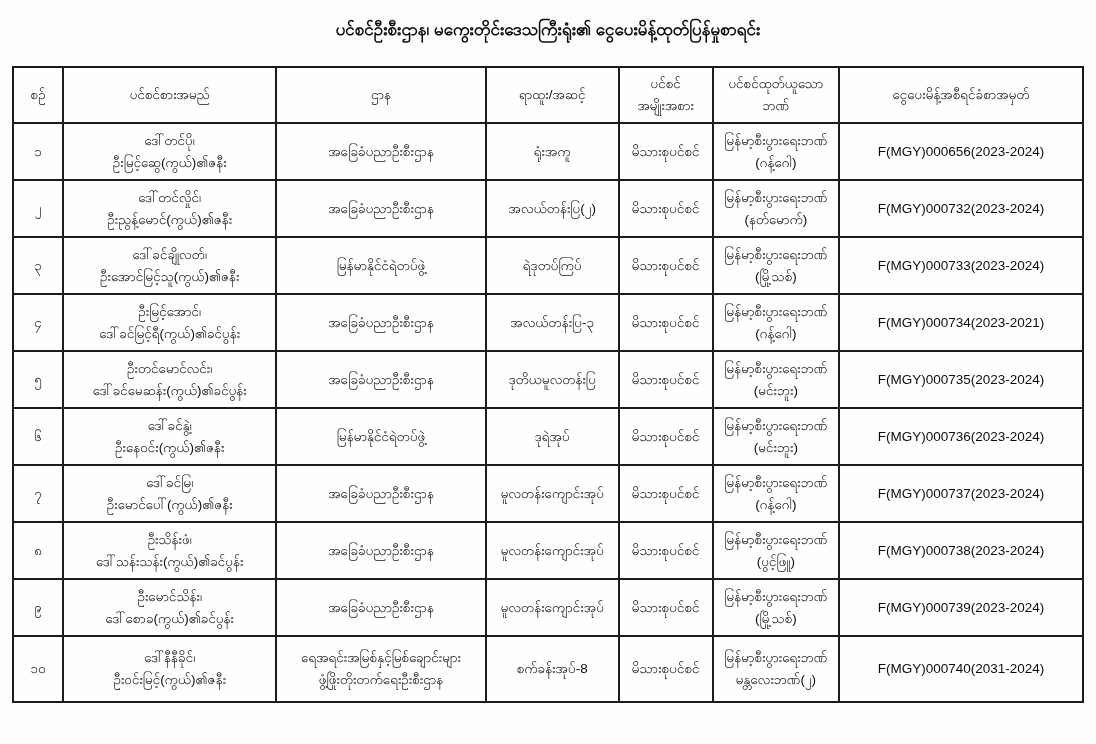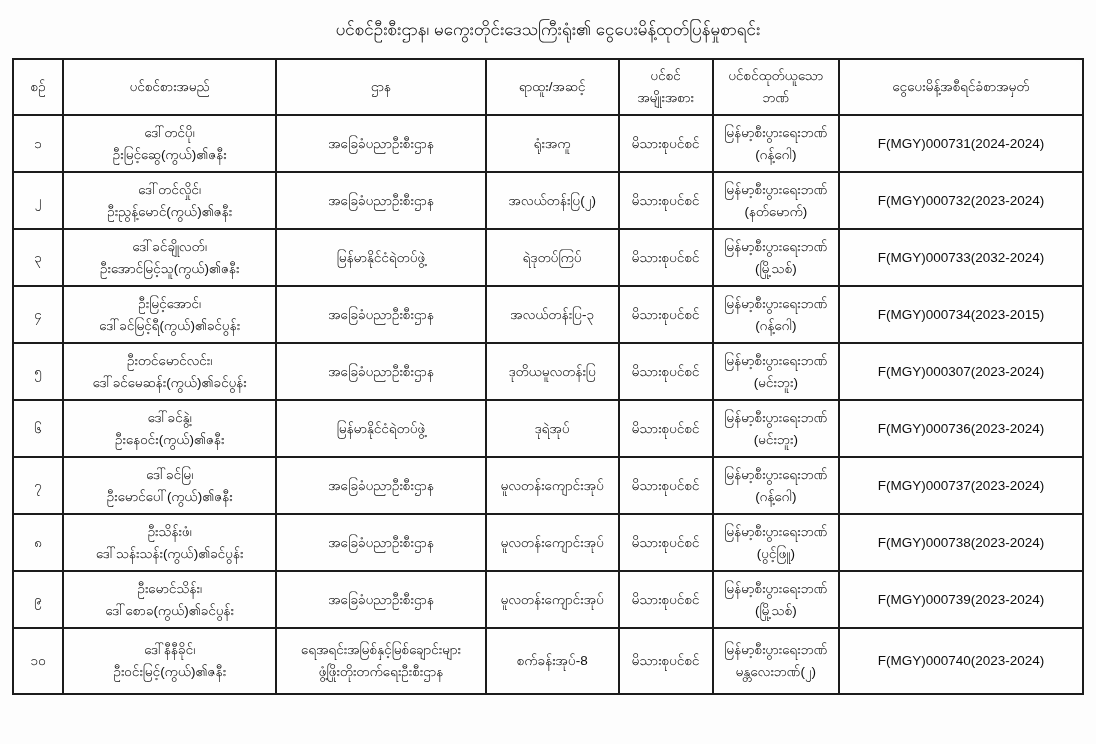--- a/index.html
+++ b/index.html
@@ -10,24 +10,24 @@
     color: #111;
   }
   .page {
     width: 1096px;
     height: 744px;
     padding: 14px 12px 8px 12px;
     background: #fdfdfd;
   }
   .title {
     text-align: center;
-    font-weight: normal;
+    font-weight: bold;
     font-size: 17px;
     line-height: 1.9;
-    margin-bottom: 12px;
+    margin-bottom: 20px;
     color: #0a0a0a;
   }
   table.pension {
     width: 1072px;
     border-collapse: collapse;
     table-layout: fixed;
     background: #fefefe;
     border-radius: 18px;
   }
   table.pension th, table.pension td {
@@ -80,21 +80,21 @@
     <tbody>
       <tr>
         <td>၁</td>
         <td>ဒေါ်တင်ပို၊
 ဦးမြင့်ဆွေ(ကွယ်)၏ဇနီး</td>
         <td>အခြေခံပညာဦးစီးဌာန</td>
         <td>ရုံးအကူ</td>
         <td>မိသားစုပင်စင်</td>
         <td>မြန်မာ့စီးပွားရေးဘဏ်
 (ဂန့်ဂေါ)</td>
-        <td class="order-no">F(MGY)000731(2024-2024)</td>
+        <td class="order-no">F(MGY)000656(2023-2024)</td>
       </tr>
       <tr>
         <td>၂</td>
         <td>ဒေါ်တင်လှိုင်၊
 ဦးညွန့်မောင်(ကွယ်)၏ဇနီး</td>
         <td>အခြေခံပညာဦးစီးဌာန</td>
         <td>အလယ်တန်းပြ(၂)</td>
         <td>မိသားစုပင်စင်</td>
         <td>မြန်မာ့စီးပွားရေးဘဏ်
 (နတ်မောက်)</td>
@@ -102,43 +102,43 @@
       </tr>
       <tr>
         <td>၃</td>
         <td>ဒေါ်ခင်ချိုလတ်၊
 ဦးအောင်မြင့်သူ(ကွယ်)၏ဇနီး</td>
         <td>မြန်မာနိုင်ငံရဲတပ်ဖွဲ့</td>
         <td>ရဲဒုတပ်ကြပ်</td>
         <td>မိသားစုပင်စင်</td>
         <td>မြန်မာ့စီးပွားရေးဘဏ်
 (မြို့သစ်)</td>
-        <td class="order-no">F(MGY)000733(2032-2024)</td>
+        <td class="order-no">F(MGY)000733(2023-2024)</td>
       </tr>
       <tr>
         <td>၄</td>
         <td>ဦးမြင့်အောင်၊
 ဒေါ်ခင်မြင့်ရီ(ကွယ်)၏ခင်ပွန်း</td>
         <td>အခြေခံပညာဦးစီးဌာန</td>
         <td>အလယ်တန်းပြ-၃</td>
         <td>မိသားစုပင်စင်</td>
         <td>မြန်မာ့စီးပွားရေးဘဏ်
 (ဂန့်ဂေါ)</td>
-        <td class="order-no">F(MGY)000734(2023-2015)</td>
+        <td class="order-no">F(MGY)000734(2023-2021)</td>
       </tr>
       <tr>
         <td>၅</td>
         <td>ဦးတင်မောင်လင်း၊
 ဒေါ်ခင်မေဆန်း(ကွယ်)၏ခင်ပွန်း</td>
         <td>အခြေခံပညာဦးစီးဌာန</td>
         <td>ဒုတိယမူလတန်းပြ</td>
         <td>မိသားစုပင်စင်</td>
         <td>မြန်မာ့စီးပွားရေးဘဏ်
 (မင်းဘူး)</td>
-        <td class="order-no">F(MGY)000307(2023-2024)</td>
+        <td class="order-no">F(MGY)000735(2023-2024)</td>
       </tr>
       <tr>
         <td>၆</td>
         <td>ဒေါ်ခင်နွဲ့၊
 ဦးနေဝင်း(ကွယ်)၏ဇနီး</td>
         <td>မြန်မာနိုင်ငံရဲတပ်ဖွဲ့</td>
         <td>ဒုရဲအုပ်</td>
         <td>မိသားစုပင်စင်</td>
         <td>မြန်မာ့စီးပွားရေးဘဏ်
 (မင်းဘူး)</td>
@@ -180,17 +180,17 @@
       <tr class="last-row">
         <td>၁၀</td>
         <td>ဒေါ်နီနီခိုင်၊
 ဦးဝင်းမြင့်(ကွယ်)၏ဇနီး</td>
         <td>ရေအရင်းအမြစ်နှင့်မြစ်ချောင်းများ
 ဖွံ့ဖြိုးတိုးတက်ရေးဦးစီးဌာန</td>
         <td>စက်ခန်းအုပ်-8</td>
         <td>မိသားစုပင်စင်</td>
         <td>မြန်မာ့စီးပွားရေးဘဏ်
 မန္တလေးဘဏ်(၂)</td>
-        <td class="order-no">F(MGY)000740(2023-2024)</td>
+        <td class="order-no">F(MGY)000740(2031-2024)</td>
       </tr>
     </tbody>
   </table>
 </div>
 
 </body></html>

